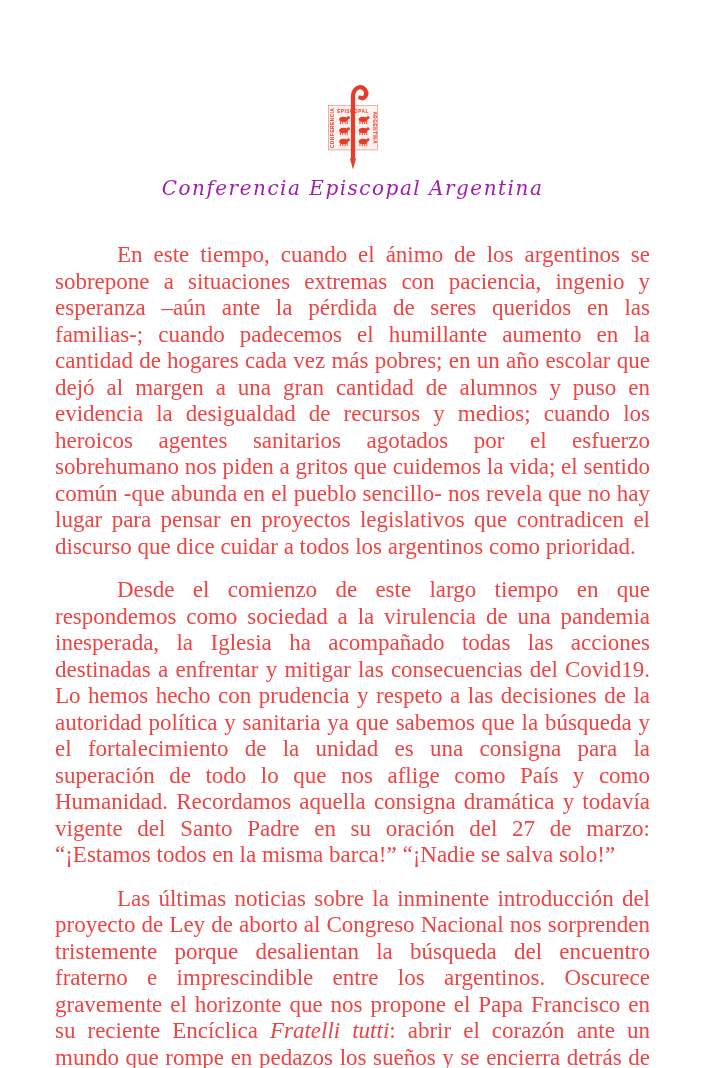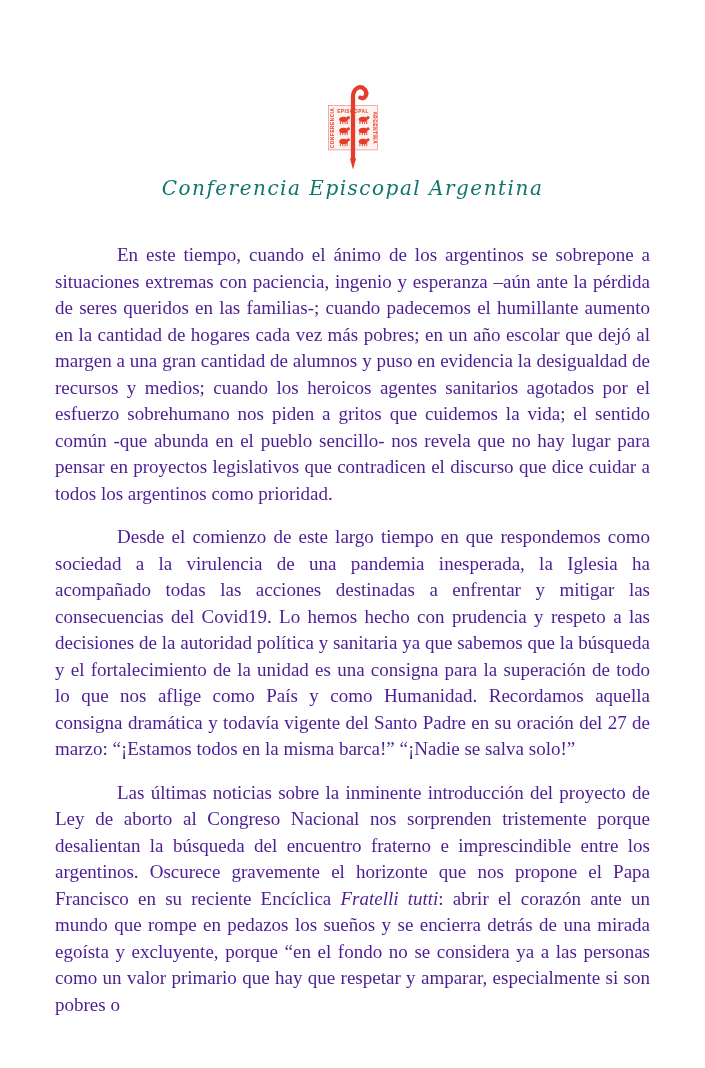--- a/index.html
+++ b/index.html
@@ -25,43 +25,43 @@
     display: flex;
     justify-content: center;
     align-items: flex-start;
   }
   .org-script {
     margin-top: 4px;
     font-family: "DejaVu Serif", serif;
     font-style: italic;
     font-size: 20px;
     letter-spacing: 1.5px;
-    color: #0f766e;
+    color: #a21caf;
     text-align: center;
   }
   .doc-title {
     margin: 36px 0 0 0;
     font-size: 18.5px;
     font-weight: bold;
     letter-spacing: 0.3px;
     color: #1d1d1d;
     text-align: center;
     font-family: "Liberation Serif", serif;
   }
   .body-text {
     margin: 42px 55px 0 55px;
     color: #212121;
   }
   .body-text p {
     margin: 0 0 17px 0;
-    font-size: 19px;
+    font-size: 23px;
     line-height: 26.5px;
     text-align: justify;
     text-indent: 62px;
-    color: #4c1d95;
+    color: #ef4444;
   }
   .body-text p:last-child {
     margin-bottom: 0;
   }
   .body-text em {
     font-style: italic;
   }
   .seal-text {
     font-family: "Liberation Sans", sans-serif;
     font-size: 5.6px;

